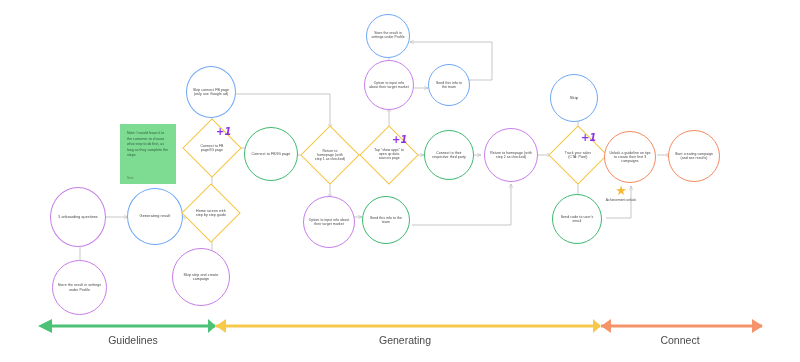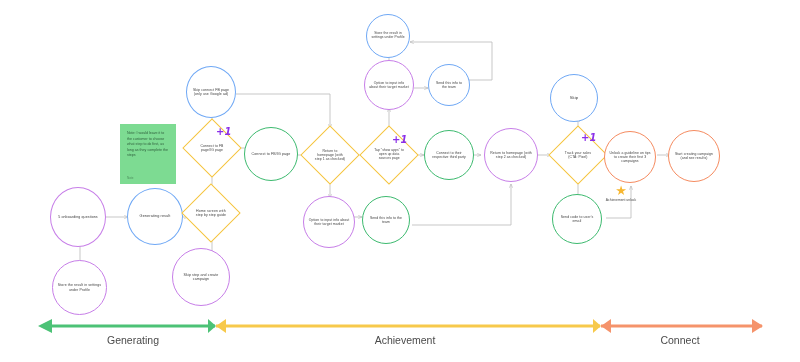--- a/index.html
+++ b/index.html
@@ -246,17 +246,17 @@
 
     <line x1="216" y1="11" x2="600" y2="11" stroke="#f7c94b" stroke-width="3"></line>
     <polygon points="216,11 226,4 226,18" fill="#f7c94b"></polygon>
     <polygon points="601,11 593,4 593,18" fill="#f7c94b"></polygon>
 
     <line x1="601" y1="11" x2="762" y2="11" stroke="#f5936b" stroke-width="3"></line>
     <polygon points="601,11 611,4 611,18" fill="#f5936b"></polygon>
     <polygon points="763,11 752,4 752,18" fill="#f5936b"></polygon>
   </svg>
 
-  <div class="phase-label" style="left:48px;top:334px;width:170px;">Generating</div>
-  <div class="phase-label" style="left:320px;top:334px;width:170px;">Achievement</div>
+  <div class="phase-label" style="left:48px;top:334px;width:170px;">Guidelines</div>
+  <div class="phase-label" style="left:320px;top:334px;width:170px;">Generating</div>
   <div class="phase-label" style="left:620px;top:334px;width:120px;">Connect</div>
 
 </div>
 
 </body></html>

